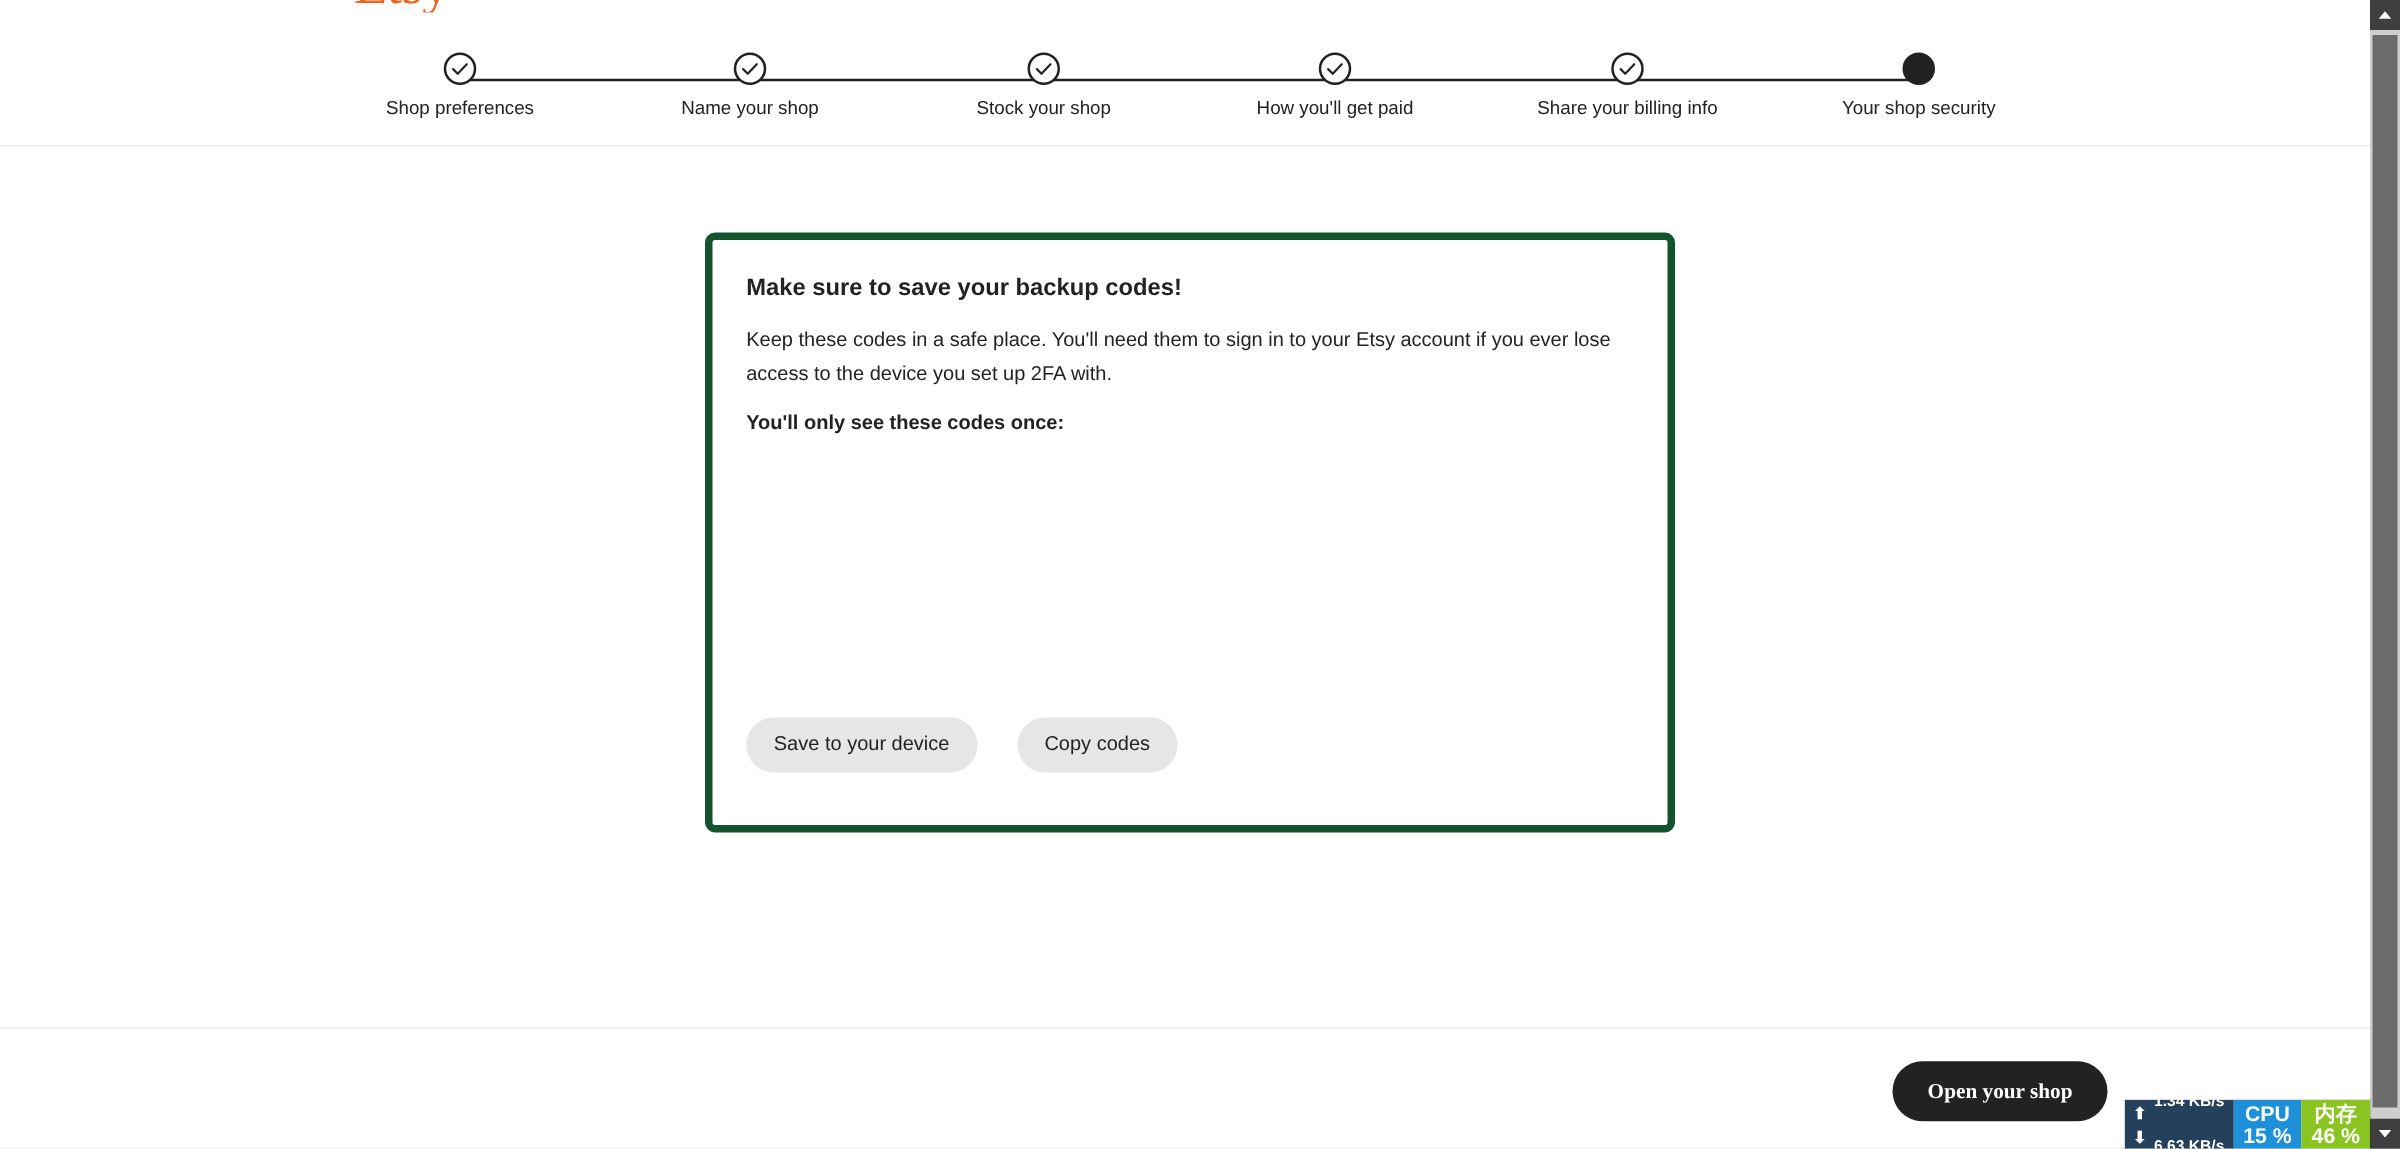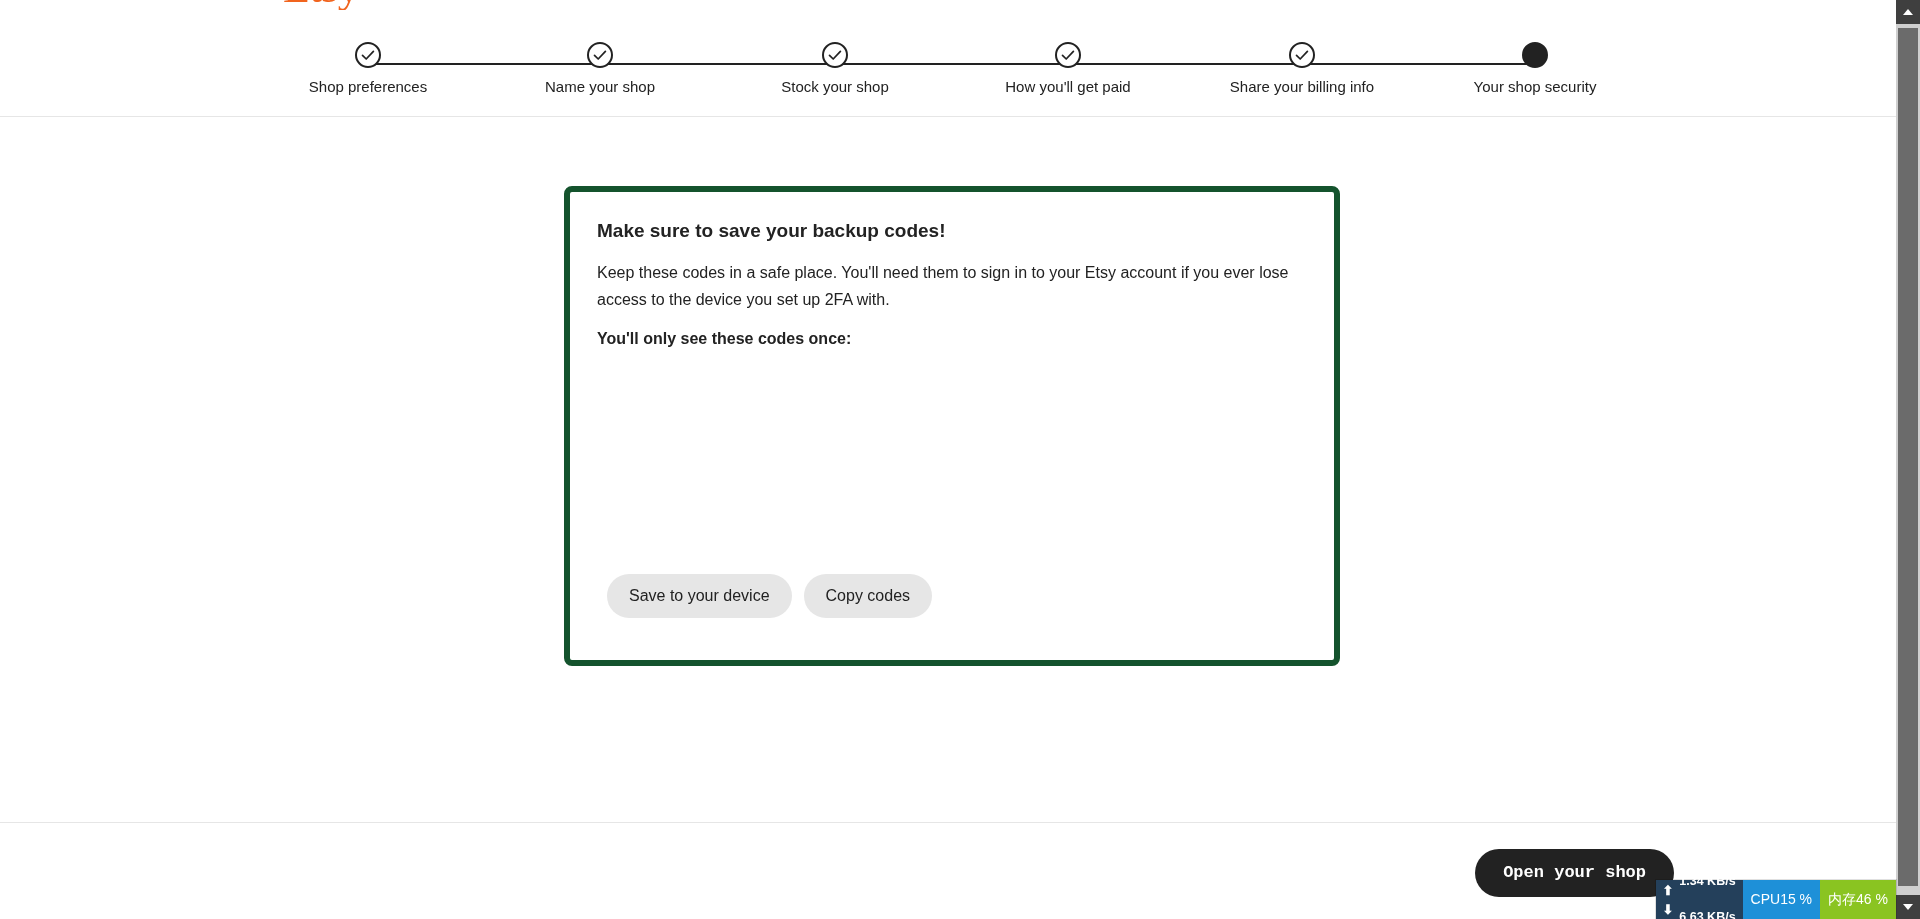--- a/index.html
+++ b/index.html
@@ -167,24 +167,24 @@
     line-height: 24px;
     font-weight: 700;
     color: #222222;
   }
   .codes-area {
     height: 228px;
     margin-top: 6px;
   }
   .card-actions {
     position: absolute;
-    left: 37px;
+    left: 27px;
     bottom: 42px;
     display: flex;
-    gap: 12px;
+    gap: 32px;
     align-items: center;
   }
   .btn-secondary {
     border: none;
     background: #e6e6e6;
     color: #222222;
     font-family: "Liberation Sans", sans-serif;
     font-size: 16px;
     font-weight: 400;
     border-radius: 24px;
@@ -200,26 +200,26 @@
     position: absolute;
     left: 0;
     top: 822px;
     width: 1896px;
     height: 97px;
     border-top: 1px solid #e6e6e6;
     background: #ffffff;
   }
   .btn-primary {
     position: absolute;
-    right: 222px;
+    right: 210px;
     top: 26px;
     border: none;
     background: #222222;
     color: #ffffff;
-    font-family: Liberation Mono, monospace;
+    font-family: Liberation Serif, serif;
     font-size: 17px;
     font-weight: 700;
     border-radius: 26px;
     padding: 0 28px;
     height: 48px;
     line-height: 48px;
     cursor: pointer;
     white-space: nowrap;
   }
 
@@ -296,27 +296,27 @@
     flex-direction: column;
     justify-content: center;
     text-align: right;
     gap: 19px;
     font-weight: 700;
     font-size: 12.5px;
     line-height: 17px;
   }
   .sm-block {
     display: flex;
-    flex-direction: row;
+    flex-direction: column;
     align-items: center;
     justify-content: center;
     padding: 2px 8px;
     color: #ffffff;
-    font-weight: 400;
-    font-size: 14px;
+    font-weight: 700;
+    font-size: 17px;
     line-height: 17px;
     min-width: 46px;
   }
   .sm-cpu { background: #1e90d8; }
   .sm-mem { background: #8ac421; }
 </style>
 </head>
 <body>
 
 <div id="page">

